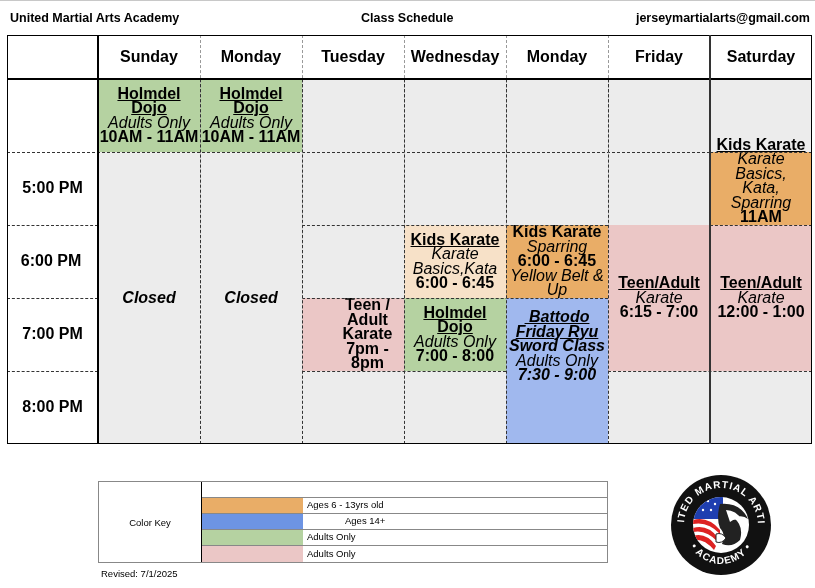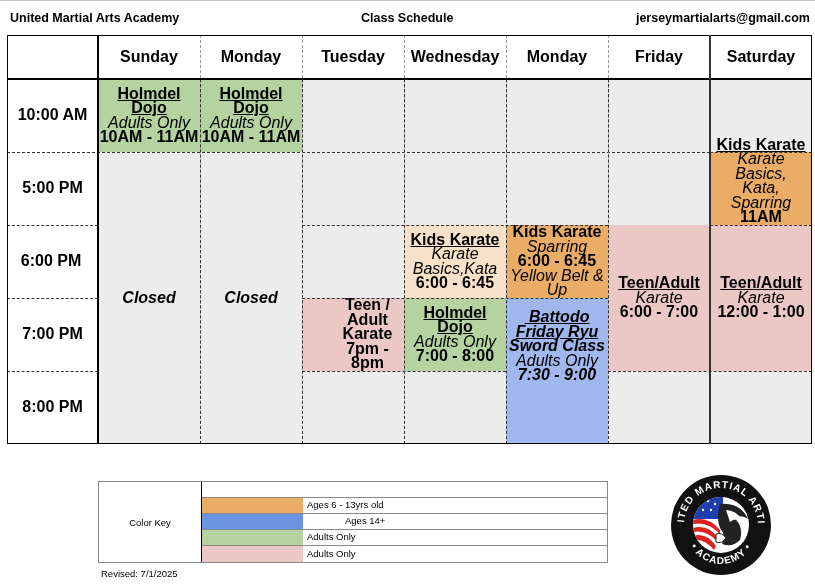--- a/index.html
+++ b/index.html
@@ -31,21 +31,20 @@
 
   <div class="cell white" style="left:0;top:0;width:91px;height:44px;"></div>
   <div class="cell white b" style="left:91px;top:0;width:102px;height:44px;">Sunday</div>
   <div class="cell white b" style="left:193px;top:0;width:102px;height:44px;">Monday</div>
   <div class="cell white b" style="left:295px;top:0;width:102px;height:44px;">Tuesday</div>
   <div class="cell white b" style="left:397px;top:0;width:102px;height:44px;">Wednesday</div>
   <div class="cell white b" style="left:499px;top:0;width:102px;height:44px;">Monday</div>
   <div class="cell white b" style="left:601px;top:0;width:102px;height:44px;">Friday</div>
   <div class="cell white b" style="left:703px;top:0;width:102px;height:44px;">Saturday</div>
 
-  <div class="cell white b" style="left:0;top:44px;width:91px;height:73px;">10:00 AM</div>
   <div class="cell white b" style="left:0;top:117px;width:91px;height:73px;">5:00 PM</div>
   <div class="cell white b" style="left:0;top:190px;width:88px;height:73px;">6:00 PM</div>
   <div class="cell white b" style="left:0;top:263px;width:91px;height:73px;">7:00 PM</div>
   <div class="cell white b" style="left:0;top:336px;width:91px;height:73px;">8:00 PM</div>
 
   <div class="cell gray" style="left:91px;top:44px;width:714px;height:365px;"></div>
 
   <div class="cell" style="left:91px;top:44px;width:102px;height:73px;background:#b5d2a1;">
     <span class="b u">Holmdel Dojo</span>
     <span class="i">Adults Only</span>
@@ -91,21 +90,21 @@
     <span class="b i u" style="white-space:pre;"> Battodo</span>
     <span class="b i u">Friday Ryu</span>
     <span class="b i">Sword Class</span>
     <span class="i">Adults Only</span>
     <span class="b i">7:30 - 9:00</span>
   </div>
 
   <div class="cell" style="left:601px;top:190px;width:102px;height:146px;background:#ebc7c6;">
     <span class="b u">Teen/Adult</span>
     <span class="i">Karate</span>
-    <span class="b">6:00 - 7:00</span>
+    <span class="b">6:15 - 7:00</span>
   </div>
 
   <div class="cell" style="left:703px;top:117px;width:102px;height:73px;background:#e9ad67;">
     <span class="b u">Kids Karate</span>
     <span class="i">Karate Basics,</span>
     <span class="i">Kata, Sparring</span>
     <span class="b">11AM -11:45AM</span>
   </div>
 
   <div class="cell" style="left:703px;top:190px;width:102px;height:146px;background:#ebc7c6;">

